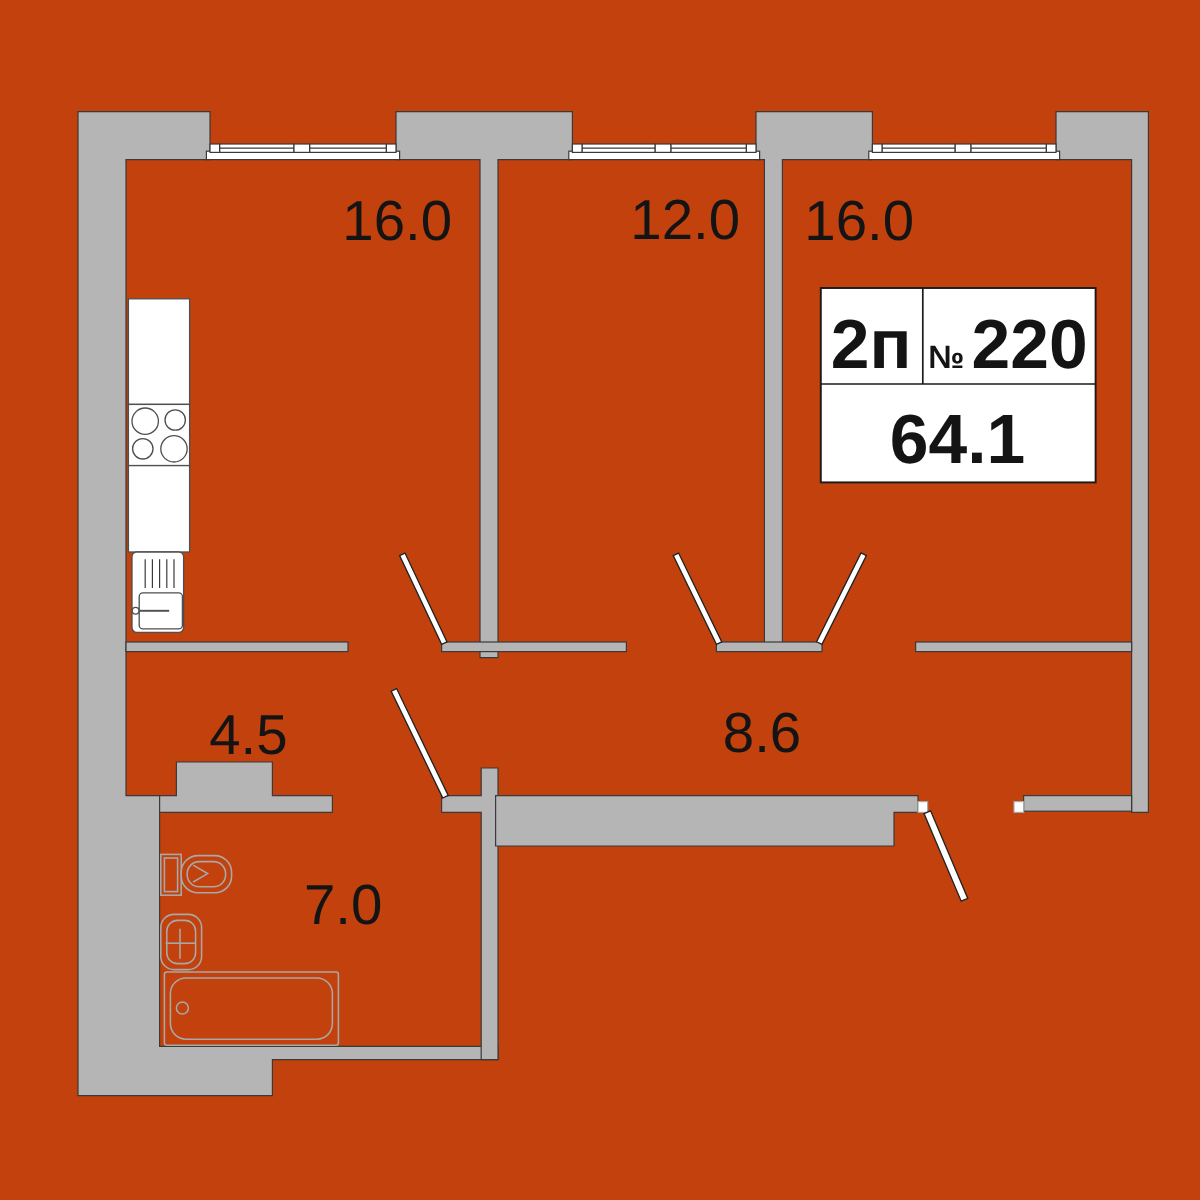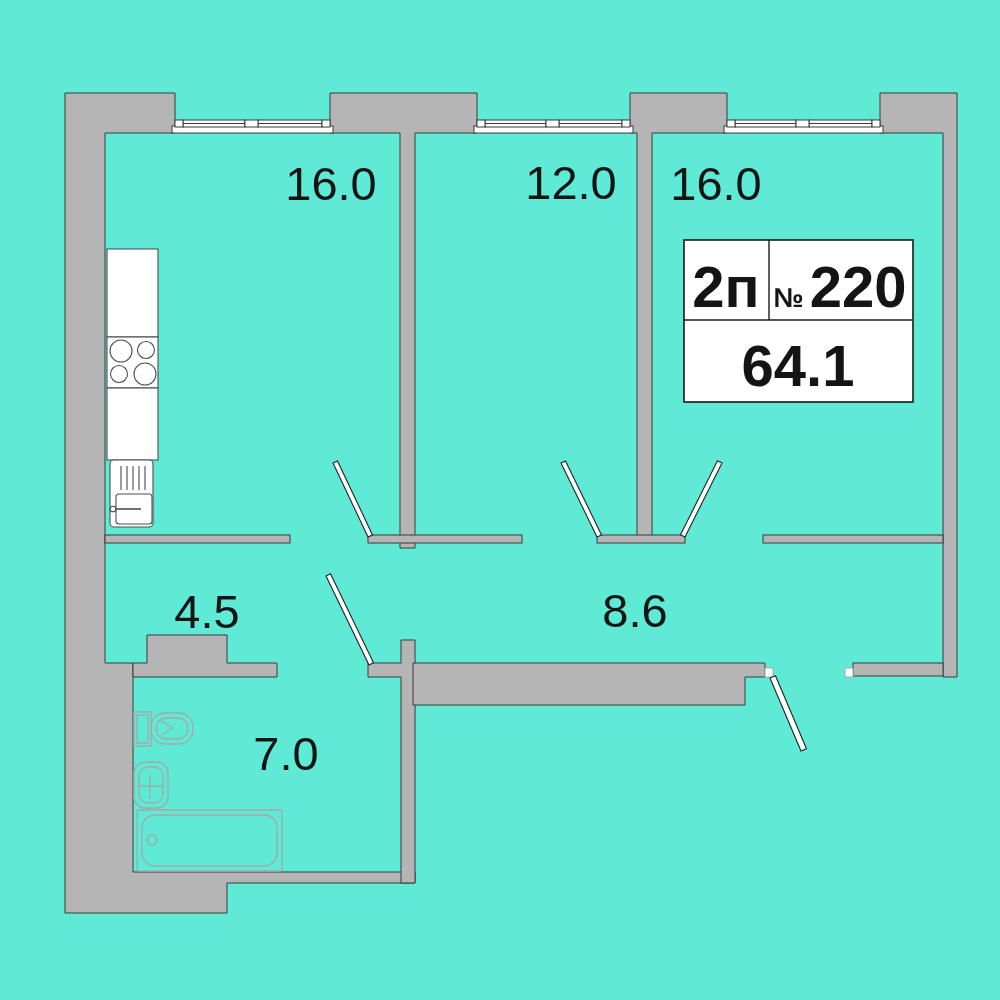--- a/index.html
+++ b/index.html
@@ -1,16 +1,16 @@
 <!DOCTYPE html>
 <html style="--wall-fill: #b5b5b5; --wall-stroke: #3a3a3a; --door-stroke: #222222; --fixture-light: #a8a8a8; --fixture-dark: #4f4f4f; --label-text: #141414; --box-border: #1a1a1a;"><head>
 <meta charset="utf-8">
 <style>
   html,body{margin:0;padding:0;background:#ffffff;}
-  .page{width:1000px;height:1000px;position:relative;background:#5eead4;overflow:hidden;}
+  .page{width:1000px;height:1000px;position:relative;background:#c2410c;overflow:hidden;}
   svg{display:block;}
   .wall{fill:var(--wall-fill,#b5b5b5);stroke:var(--wall-stroke,#3a3a3a);stroke-width:1;}
   .win{fill:#ffffff;stroke:var(--wall-stroke,#3a3a3a);stroke-width:1;}
   .winline{stroke:var(--wall-stroke,#3a3a3a);stroke-width:1;fill:none;}
   .leaf{fill:#ffffff;stroke:var(--door-stroke,#222222);stroke-width:1.1;}
   .hinge{fill:#ffffff;stroke:var(--fixture-light,#8f8f8f);stroke-width:1;}
   .fx{fill:none;stroke:var(--fixture-light,#a8a8a8);stroke-width:1.3;}
   .fxd{fill:#ffffff;stroke:var(--fixture-dark,#4f4f4f);stroke-width:1.1;}
   .lbl{font-family:"Liberation Sans",sans-serif;font-size:47px;fill:var(--label-text,#141414);text-anchor:middle;}
   .bigtxt{font-family:"Liberation Sans",sans-serif;font-size:58px;font-weight:bold;fill:var(--label-text,#141414);text-anchor:middle;}

